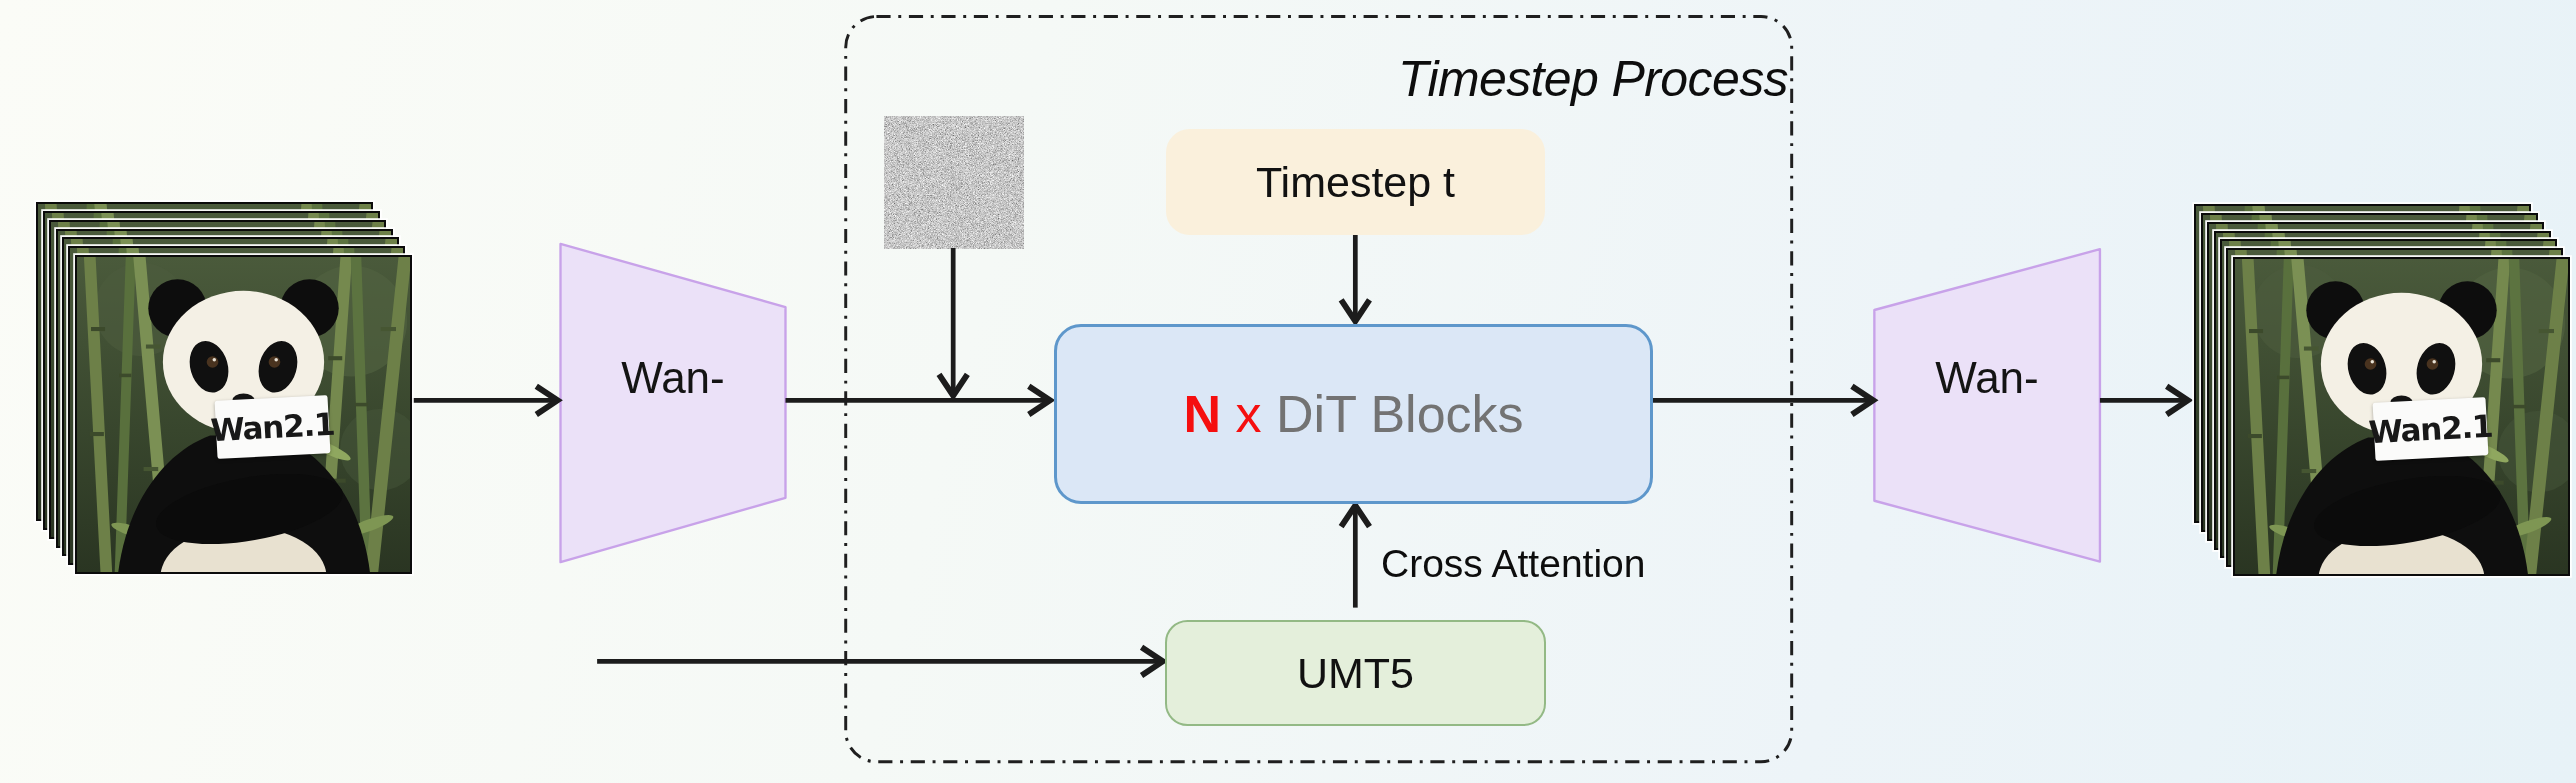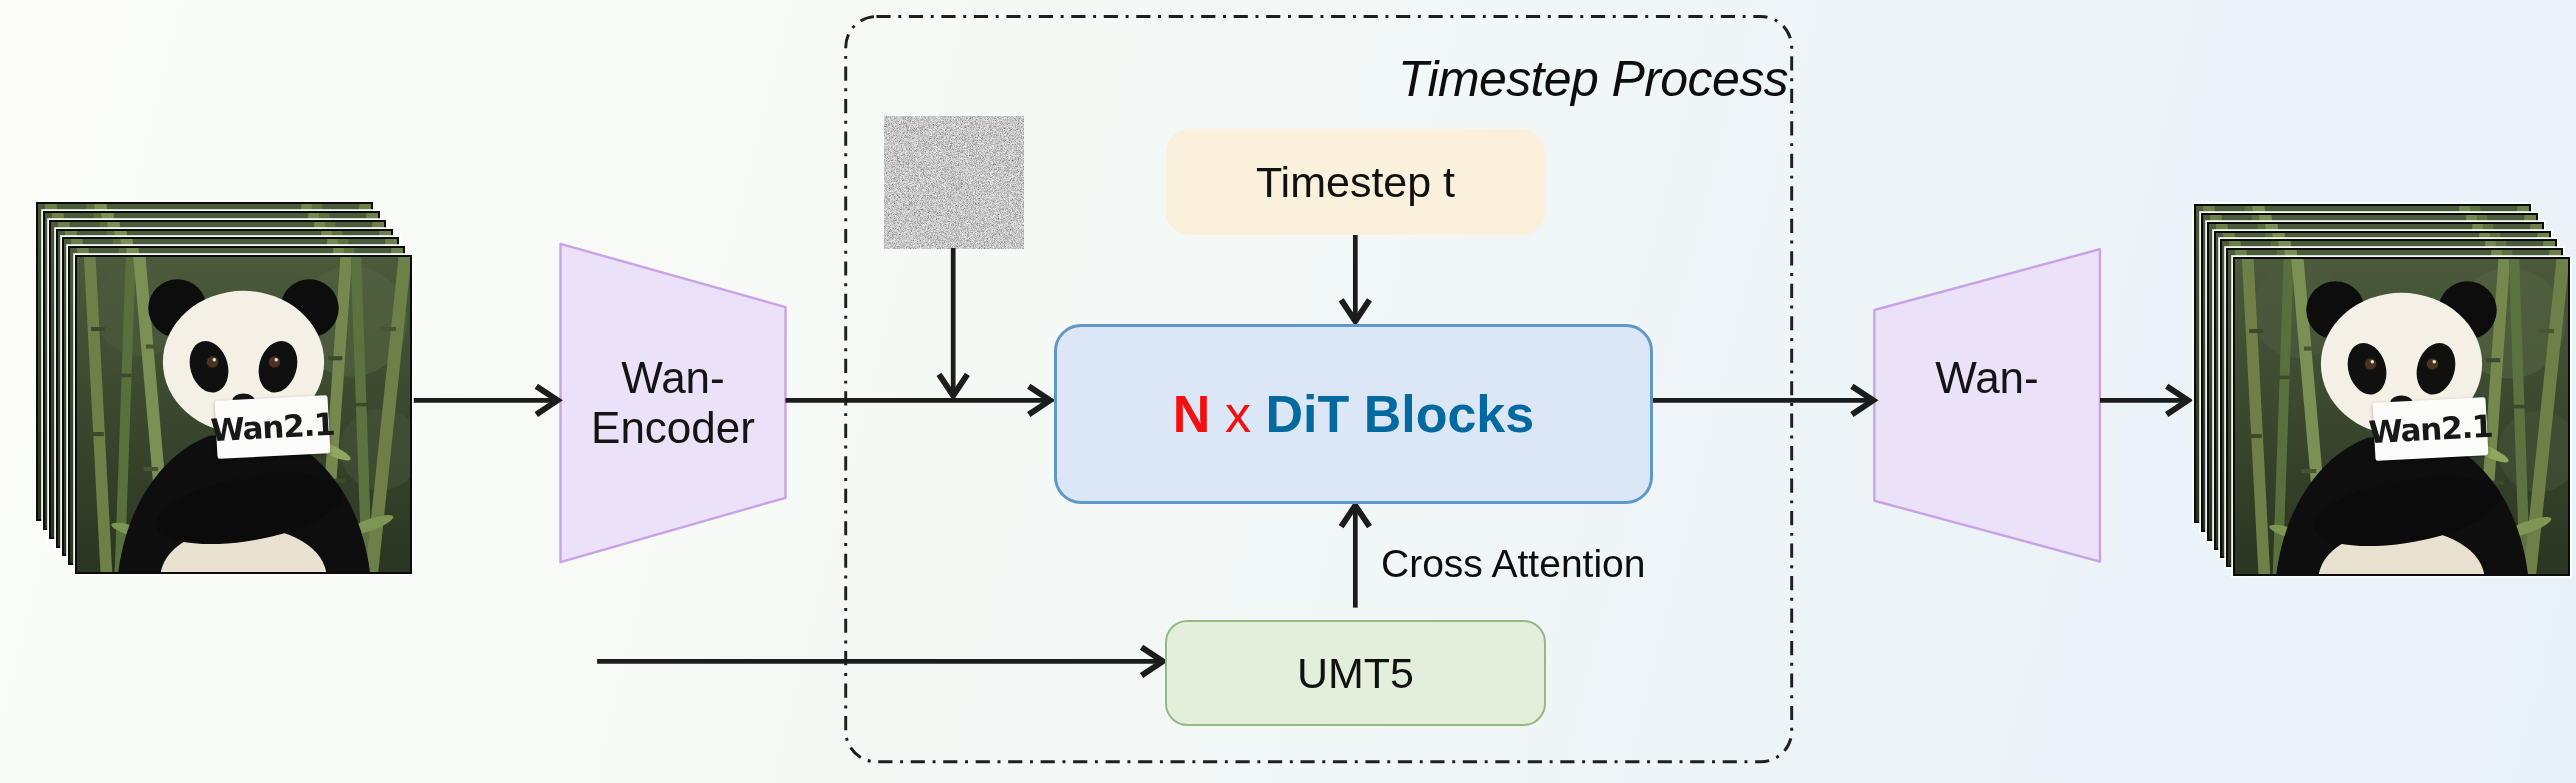--- a/index.html
+++ b/index.html
@@ -41,21 +41,21 @@
     left:1166px;top:129px;width:379px;height:106px;
     background:#faf0dc;border-radius:23.6px;font-size:43px;
   }
   .dit{
     left:1054px;top:324px;width:599px;height:180px;
     background:#dbe7f6;border:3px solid #5e97cb;border-radius:27px;
     font-size:52px;
   }
   .dit .n{color:#f50f0f;font-weight:700;}
   .dit .x{color:#f50f0f;font-weight:400;margin-left:0.28em;}
-  .dit .rest{color:#0369a1;font-weight:700;margin-left:0.28em;}
+  .dit .rest{color:#737373;font-weight:400;margin-left:0.28em;}
   .umt5{
     left:1165px;top:620px;width:381px;height:106px;
     background:#e4efdb;border:2.4px solid #93b985;border-radius:22.4px;
     font-size:43px;
   }
   .prompt{
     left:8.3px;top:608px;width:589px;height:112px;
     background:#fdfdfc;border:3.5px solid #0d0d0d;border-radius:26px;
     flex-direction:column;font-size:33px;line-height:43px;color:#3c3c3c;
   }
@@ -258,21 +258,20 @@
           <use href="#panda-frame"></use>
         </svg>
       <div class="sign">
         <span>Wan2.1</span>
       </div>
     </div>
   </div>
 
   <div class="trap-label enc-label">
     <div>Wan-</div>
-    <div>Encoder</div>
   </div>
   <div class="trap-label dec-label">
     <div>Wan-</div>
   </div>
 
   <div class="diffusion-title">Timestep Process</div>
 
   <div class="node timestep">
     <span>Timestep t</span>
   </div>

